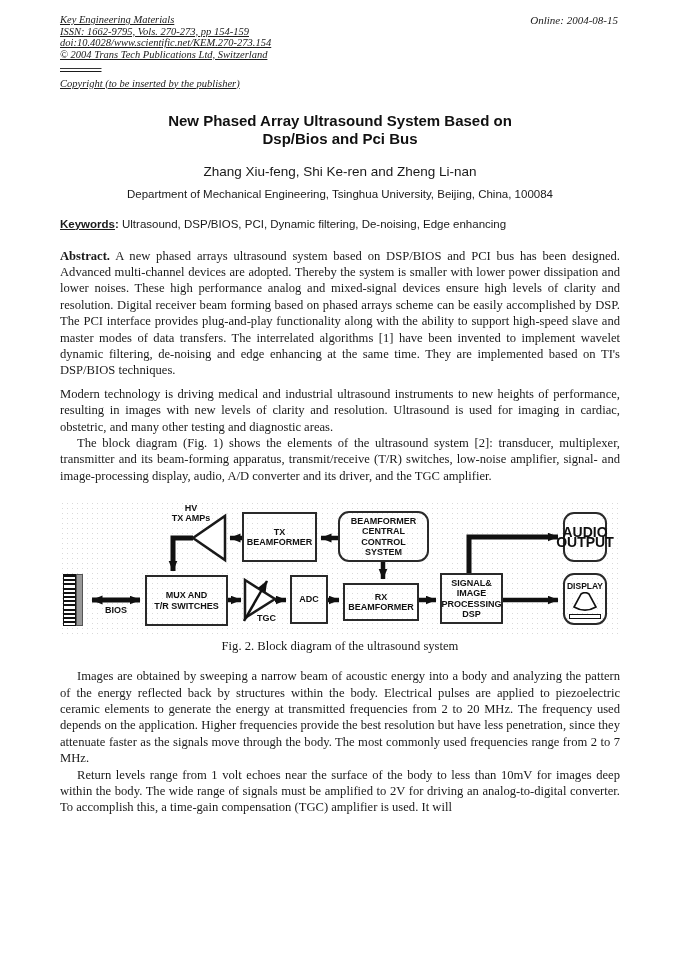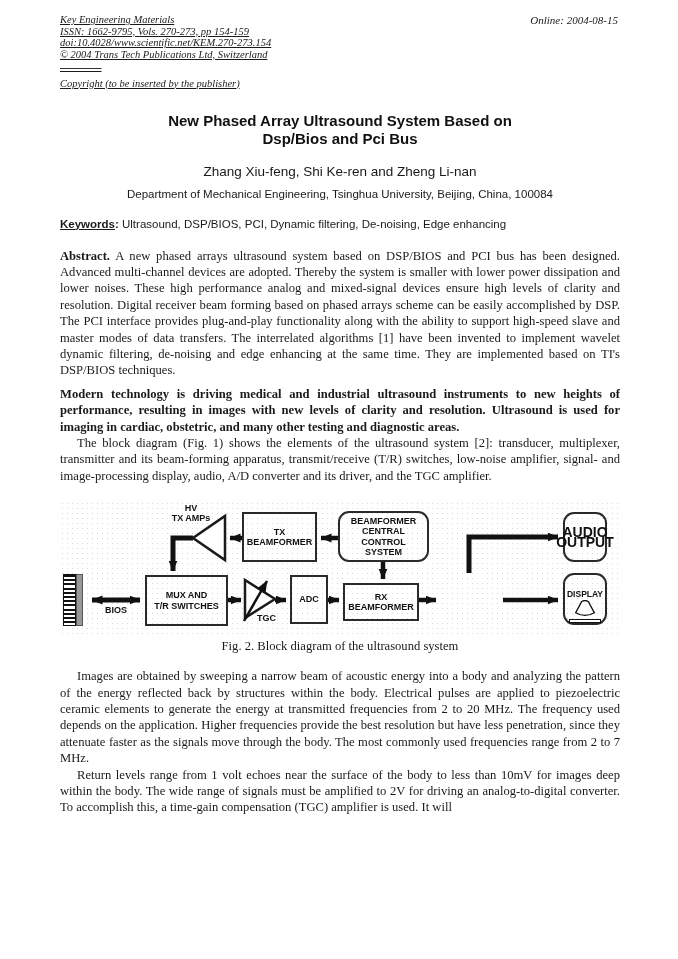--- a/index.html
+++ b/index.html
@@ -20,21 +20,21 @@
   .title { margin-top:22px; text-align:center; white-space:pre-line;
            font:bold 15px/18.5px "Liberation Sans", sans-serif; color:#111; }
   .authors { margin-top:15px; text-align:center; font:13.5px "Liberation Sans", sans-serif; }
   .affil { margin-top:9px; text-align:center; font:11.5px "Liberation Sans", sans-serif; }
   .keywords { margin-top:18px; font:11.5px "Liberation Sans", sans-serif; }
   .keywords b u { text-decoration:underline; }
   
   .para { font:12.6px/16.4px "Liberation Serif", serif; text-align:justify; }
   .abstract { margin-top:18px; }
   .sec-head { margin-top:17px; font:bold 12.8px/16px "Liberation Serif", serif; }
-  .mt6 { margin-top:7px;font-weight:bold; }
+  .mt6 { margin-top:7px; }
   .indent { text-indent:17px; }
   .caption { text-align:center; font:12.6px/15px "Liberation Serif", serif; margin-top:4px; }
   
   .diagram {
     position:relative; width:560px; height:134px; margin-top:17px;
     background-image: radial-gradient(circle, #d9d9d9 0.7px, rgba(0,0,0,0) 0.9px);
     background-size:5px 5px;
   }
   .diagram svg.wires { position:absolute; inset:0; }
   .blk {
@@ -49,21 +49,21 @@
   }
   .round { border-radius:11px; }
   #blk-mux     { left:85px;  top:74px; width:83px; height:51px; }
   #blk-tx      { left:182px; top:11px; width:75px; height:50px; }
   #blk-central { left:278px; top:10px; width:91px; height:51px; }
   #blk-adc     { left:230px; top:74px; width:38px; height:49px; }
   #blk-rx      { left:283px; top:82px; width:76px; height:38px; }
   #blk-dsp     { left:380px; top:72px; width:63px; height:51px; }
   #blk-audio   { left:503px; top:11px; width:44px; height:50px; font-size:14px; }
   #blk-display { left:503px; top:72px; width:44px; height:52px; font-size:8.5px;
-                 flex-direction:column; justify-content:flex-start; padding-top:14px; }
+                 flex-direction:column; justify-content:flex-start; padding-top:6px; }
   #lbl-hv    { left:100px; top:2px;  width:62px; }
   #lbl-cable { left:28px;  top:104px; width:56px; }
   #lbl-tgc   { left:197px; top:112px; }
   .transducer-stripes {
     position:absolute; left:3px; top:73px; width:13px; height:52px;
     border:1px solid #111;
     background:repeating-linear-gradient(180deg,#111 0 2px,#fff 2px 4.2px);
   }
   .transducer-bar {
     position:absolute; left:16px; top:73px; width:7px; height:52px;
@@ -146,20 +146,24 @@
     <div class="blk" id="blk-mux">MUX AND
 T/R SWITCHES</div>
     <div class="blk" id="blk-tx">TX
 BEAMFORMER</div>
     <div class="blk round" id="blk-central">BEAMFORMER
 CENTRAL CONTROL
 SYSTEM</div>
     <div class="blk" id="blk-adc">ADC</div>
     <div class="blk" id="blk-rx">RX
 BEAMFORMER</div>
+    <div class="blk" id="blk-dsp">SIGNAL&amp;
+IMAGE
+PROCESSING
+DSP</div>
     <div class="blk round" id="blk-audio">AUDIO
 OUTPUT</div>
     <div class="blk round" id="blk-display">
       <span>DISPLAY</span>
       <svg width="30" height="20" viewBox="0 0 30 20">
         <path d="M11,2 A7,7 0 0 1 19,2 L26,15 A22,22 0 0 1 4,15 Z" fill="#ffffff" stroke="#111" stroke-width="1.6"></path>
       </svg>
       <div class="disp-bar"></div>
     </div>
 

